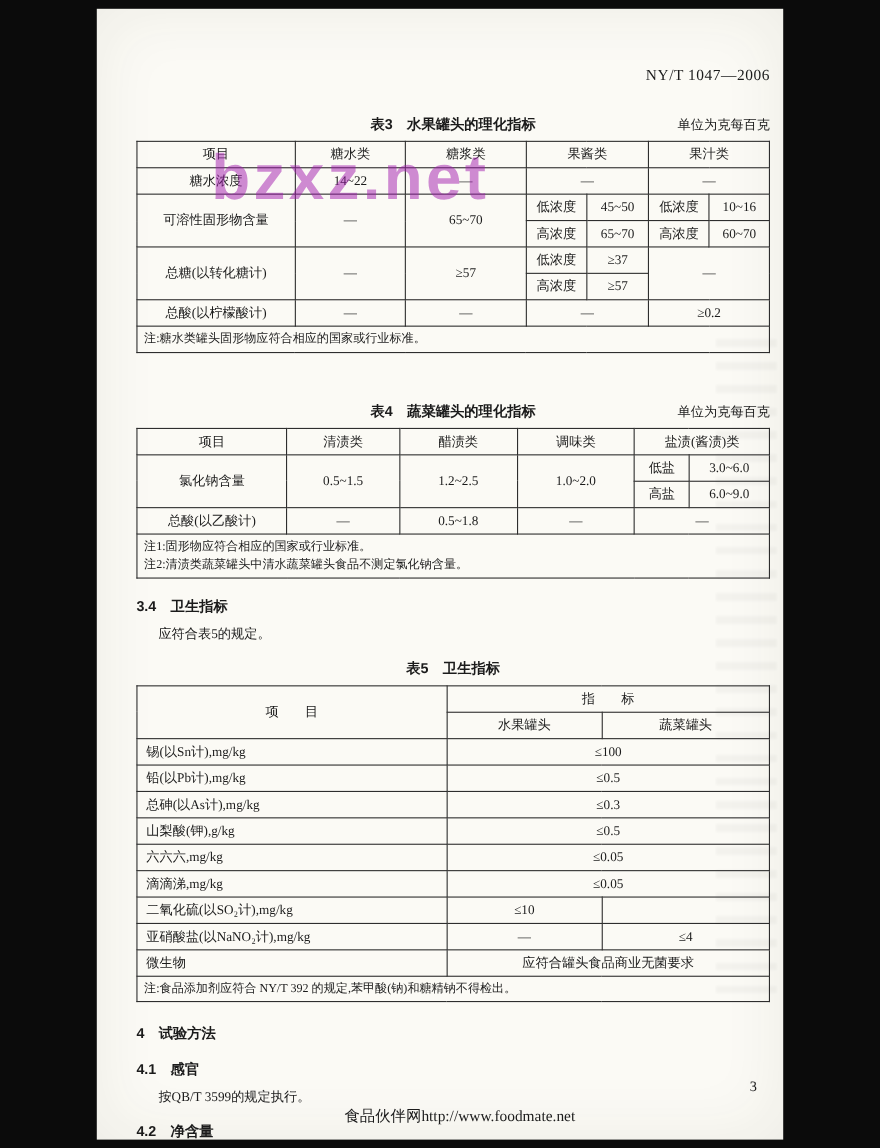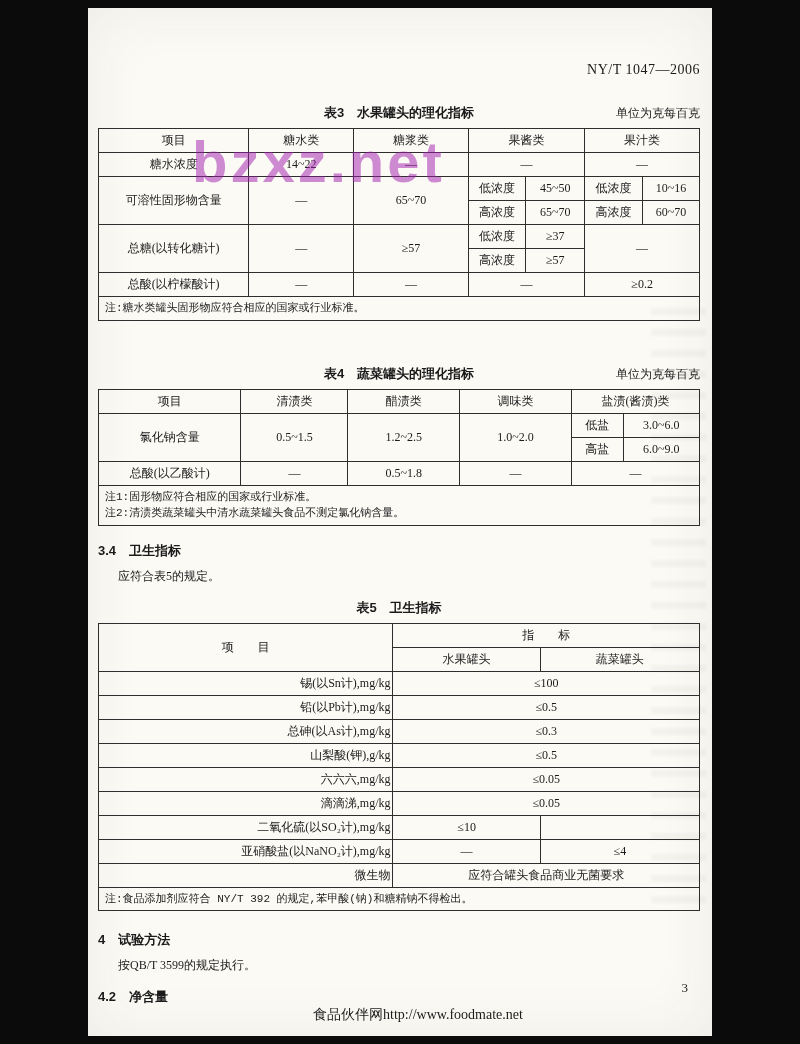--- a/index.html
+++ b/index.html
@@ -1,32 +1,32 @@
 <!DOCTYPE html>
 <html><head>
 <meta charset="utf-8">
 <style>
   html,body{margin:0;padding:0;}
   body{width:800px;height:1044px;background:#0b0b0b;position:relative;overflow:hidden;
        font-family:"Liberation Serif","DejaVu Serif",serif;}
   .page{position:absolute;left:88px;top:8px;width:624px;height:1028px;background:#fbfaf5;
         color:#1b1b1b;box-shadow:inset 0 0 60px rgba(60,50,30,.07);}
-  .content{padding:0 12px 0 10px;position:relative;}
+  .content{padding:0 12px 0 36px;position:relative;}
   .doc-code{margin-top:54px;text-align:right;font-size:14px;letter-spacing:.5px;}
   .caption-row{position:relative;text-align:center;
         font-family:"Liberation Sans","DejaVu Sans",sans-serif;font-weight:700;font-size:13px;}
   .cap-t3{margin-top:26px;}
   .cap-t4{margin-top:44px;}
   .cap-t5{margin-top:14px;}
   .unit{position:absolute;right:0;top:1px;font-family:"Liberation Serif","DejaVu Serif",serif;
         font-weight:400;font-size:12px;}
   table{width:100%;border-collapse:collapse;table-layout:fixed;margin-top:6px;font-size:12px;}
   th,td{border:1px solid #2e2e2e;text-align:center;vertical-align:middle;padding:3px 2px;font-weight:400;}
-  .lbl{text-align:right;padding-left:8px;}
-  .note{text-align:left;font-size:11px;padding:3px 6px;line-height:1.5;font-family:Liberation Mono, monospace;}
+  .lbl{text-align:left;padding-left:8px;}
+  .note{text-align:left;font-size:11px;padding:3px 6px;line-height:1.5;}
   .h2{margin-top:16px;font-family:"Liberation Sans","DejaVu Sans",sans-serif;font-weight:700;font-size:13px;}
   .h2.s4{margin-top:20px;}
   .h2.s41,.h2.s42{margin-top:14px;}
   .para{margin-top:8px;padding-left:20px;font-size:12px;}
   .watermark{position:absolute;left:104px;top:120px;z-index:4;pointer-events:none;
         font-family:"Liberation Sans","DejaVu Sans",sans-serif;font-weight:700;font-size:58px;
         letter-spacing:3px;color:#a21caf;opacity:.5;}
   .page-number{position:absolute;right:24px;top:972px;font-size:13px;}
   .footer{position:absolute;bottom:12px;left:0;width:100%;text-align:center;font-size:14px;margin-left:18px;}
   .bleed{position:absolute;right:6px;top:300px;width:55px;height:600px;opacity:.45;filter:blur(1px);
@@ -224,20 +224,21 @@
         <td class="lbl">微生物</td>
         <td colspan="2">应符合罐头食品商业无菌要求</td>
       </tr>
       <tr>
         <td colspan="3" class="note">注:食品添加剂应符合 NY/T 392 的规定,苯甲酸(钠)和糖精钠不得检出。</td>
       </tr>
     </tbody>
       </table>
 
     <div class="h2 s4">4　试验方法</div>
+    <div class="h2 s41">4.1　感官</div>
     <div class="para">按QB/T 3599的规定执行。</div>
     <div class="h2 s42">4.2　净含量</div>
 
   </div>
 
   <div class="page-number">3</div>
   <div class="footer">食品伙伴网http://www.foodmate.net</div>
 </div>
 
 </body></html>

